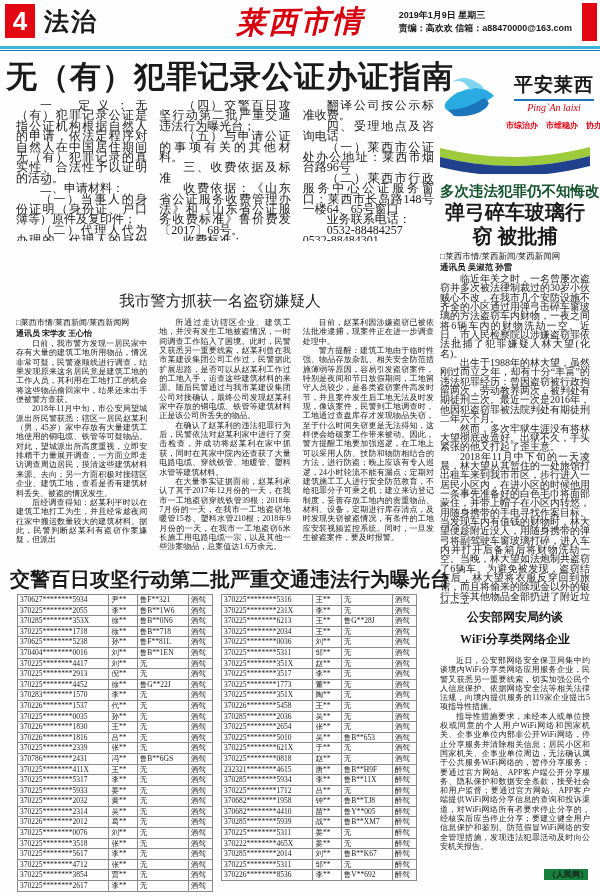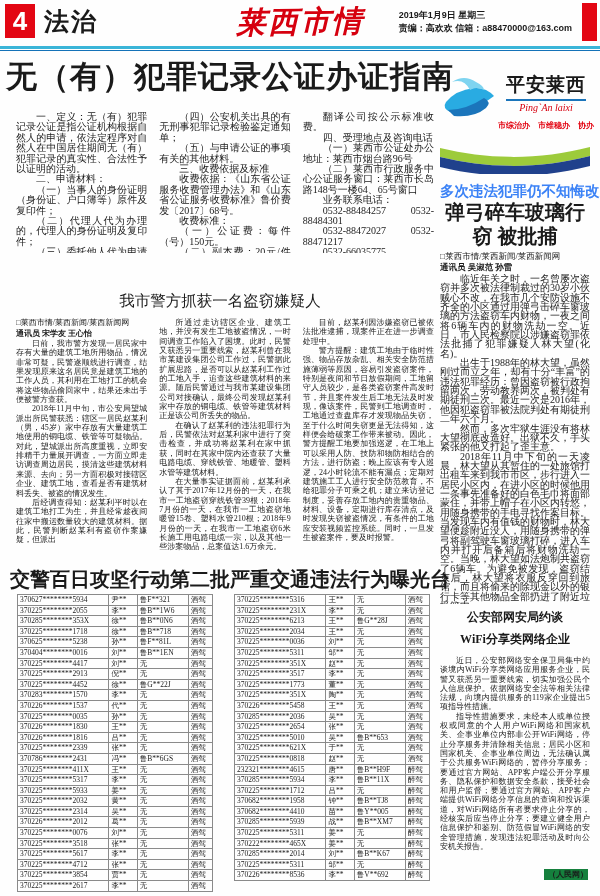--- a/index.html
+++ b/index.html
@@ -20,33 +20,33 @@
   .rule-cyan{height:3px;background:#3ab5d8;}
   .rule-gap{height:1px;background:#fff;}
   .rule-blue{height:1px;background:#1472b8;}
   
   .para{margin:0;text-indent:2em;text-align:justify;}
   .cols{display:flex;gap:12px;position:absolute;overflow:hidden;}
   .col{flex:1;overflow:hidden;}
   
   .notary-title{position:absolute;left:6px;top:56px;width:430px;margin:0;text-align:center;
         font-size:31px;font-weight:900;letter-spacing:1px;white-space:nowrap;}
-  .notary-cols{left:16px;top:112px;width:418px;height:141px;font-size:10px;line-height:10.4px;}
+  .notary-cols{left:16px;top:100px;width:418px;height:141px;font-size:12px;line-height:10.4px;}
   
   .sidebar{position:absolute;left:440px;top:56px;width:150px;}
-  .logo{position:absolute;left:0;top:2px;width:150px;height:86px;display:flex;align-items:center;}
+  .logo{position:absolute;left:0;top:2px;width:150px;height:86px;display:flex;align-items:center;gap:8px;}
   .logo svg{flex:0 0 58px;}
   .logo-text{flex:1;text-align:center;}
   .brand{font-family:"Liberation Sans","DejaVu Sans",sans-serif;font-weight:bold;font-size:19px;
         letter-spacing:1px;border-bottom:2px solid #1b75bb;display:inline-block;padding-bottom:1px;}
   .brand-en{color:#d6000f;font-style:italic;font-size:10px;margin-top:1px;}
   .slogan{color:#e30613;font-family:"Liberation Sans","DejaVu Sans",sans-serif;font-weight:bold;
         font-size:8px;margin-top:7px;white-space:nowrap;}
   .wave{position:absolute;left:0;top:90px;width:150px;height:28px;}
-  .kicker{position:absolute;left:0;top:126px;width:150px;text-align:center;color:#3b82f6;
+  .kicker{position:absolute;left:0;top:126px;width:150px;text-align:center;color:#14532d;
         font-weight:bold;font-size:14.5px;margin:0;white-space:nowrap;}
   .sling-title{position:absolute;left:0;top:144px;width:150px;margin:0;text-align:center;
         font-size:20px;line-height:24px;font-weight:900;}
   .s-byline{position:absolute;left:0;top:195px;width:150px;font-size:8.5px;line-height:11px;}
   .s-byline .rep{font-weight:bold;}
   .s-body{position:absolute;left:0;top:218px;width:150px;height:330px;overflow:hidden;
         font-size:10px;line-height:9.35px;}
   .wifi-title{position:absolute;left:0;top:550px;width:150px;margin:0;text-align:center;
         font-size:12px;line-height:22px;font-weight:900;}
   .wifi-body{position:absolute;left:0;top:600px;width:150px;height:222px;overflow:hidden;
@@ -59,21 +59,21 @@
         font-size:15.5px;font-weight:normal;}
   .theft-cols{left:16px;top:318px;width:418px;height:248px;font-size:8px;line-height:9.35px;}
   .byline{font-size:8px;line-height:10.5px;}
   .byline .rep{font-weight:bold;}
   
   .expo-title{position:absolute;left:10px;top:566px;width:424px;margin:0;text-align:center;
         font-size:20px;font-weight:900;white-space:nowrap;}
   .vio-table{position:absolute;top:594px;border-collapse:collapse;font-size:7.5px;line-height:9.6px;
         table-layout:fixed;width:196px;}
   .vio-table.left{left:17px;}
-  .vio-table.right{left:234px;padding-left:40px;}
+  .vio-table.right{left:221px;padding-left:40px;}
   .vio-table td{border:1px solid #8a8a8a;padding:0 2px;white-space:nowrap;overflow:hidden;}
   .vio-table col.c-id{width:90px;}
   .vio-table col.c-name{width:28px;}
   .vio-table col.c-plate{width:50px;}
   .vio-table col.c-type{width:24px;}
 </style>
 </head>
 <body>
 
 <div class="page">
@@ -97,21 +97,21 @@
   <h1 class="notary-title">无（有）犯罪记录公证办证指南</h1>
   <div class="cols notary-cols">
     <div class="col">
         <p class="para">一、定义：无（有）犯罪记录公证是指公证机构根据自然人的申请，依法定程序对自然人在中国居住期间无（有）犯罪记录的真实性、合法性予以证明的活动。</p>
         <p class="para">二、申请材料：</p>
         <p class="para">（一）当事人的身份证明（身份证、户口簿等）原件及复印件；</p>
         <p class="para">（二）代理人代为办理的，代理人的身份证明及复印件；</p>
         <p class="para">（三）委托他人代为申请的，提交委托书；法定代理人或其他代理人提交有代理权的证明；</p>
       </div>
     <div class="col">
-        <p class="para">（四）公安机关出具的有无刑事犯罪记录检验鉴定通知单；</p>
+        <p class="para">（四）交警百日攻坚行动第二批严重交通违法行为曝光台；</p>
         <p class="para">（五）与申请公证的事项有关的其他材料。</p>
         <p class="para">三、收费依据及标准</p>
         <p class="para">收费依据：《山东省公证服务收费管理办法》和《山东省公证服务收费标准》鲁价费发〔2017〕68号。</p>
         <p class="para">收费标准：</p>
         <p class="para">（一）公证费：每件（号）150元。</p>
         <p class="para">（二）副本费：20元/件（号）；</p>
       </div>
     <div class="col">
         <p class="para">翻译公司按公示标准收费。</p>
         <p class="para">四、受理地点及咨询电话</p>

